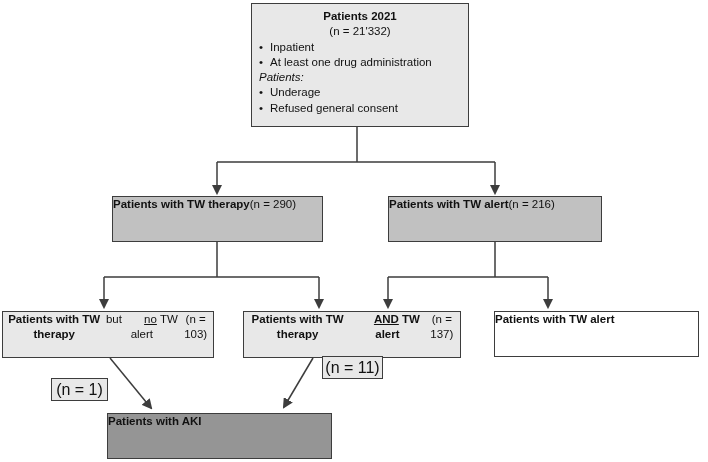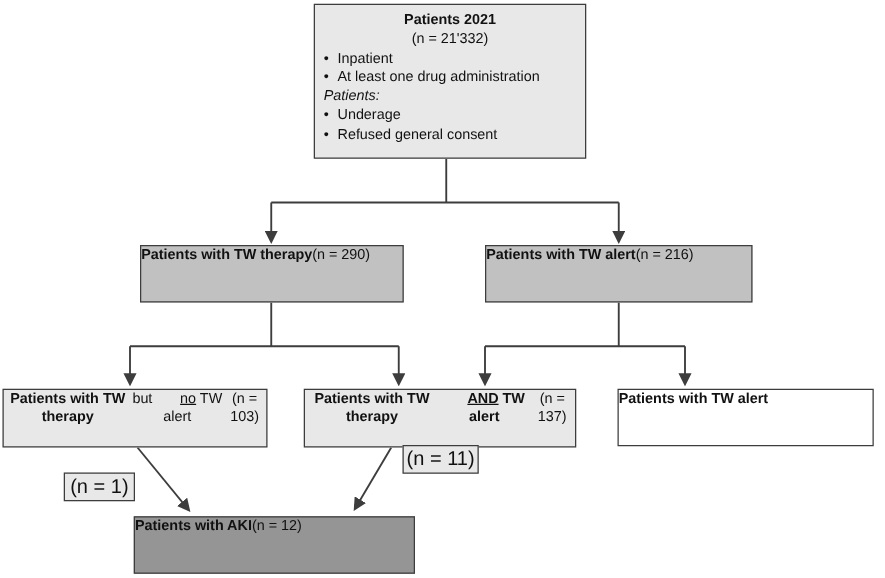--- a/index.html
+++ b/index.html
@@ -134,16 +134,15 @@
 
   <div class="edge-label" style="left:51px;top:378px;width:57px;height:23px">
     <span>(n = 1)</span>
   </div>
   <div class="edge-label" style="left:322px;top:356px;width:61px;height:23px">
     <span>(n = 11)</span>
   </div>
 
   <div class="box dark vcenter" style="left:107px;top:413px;width:225px;height:46px">
     <div class="title">Patients with AKI</div>
-    <div>(n = 12)</div>
   </div>
 
 </div>
 
 </body></html>

